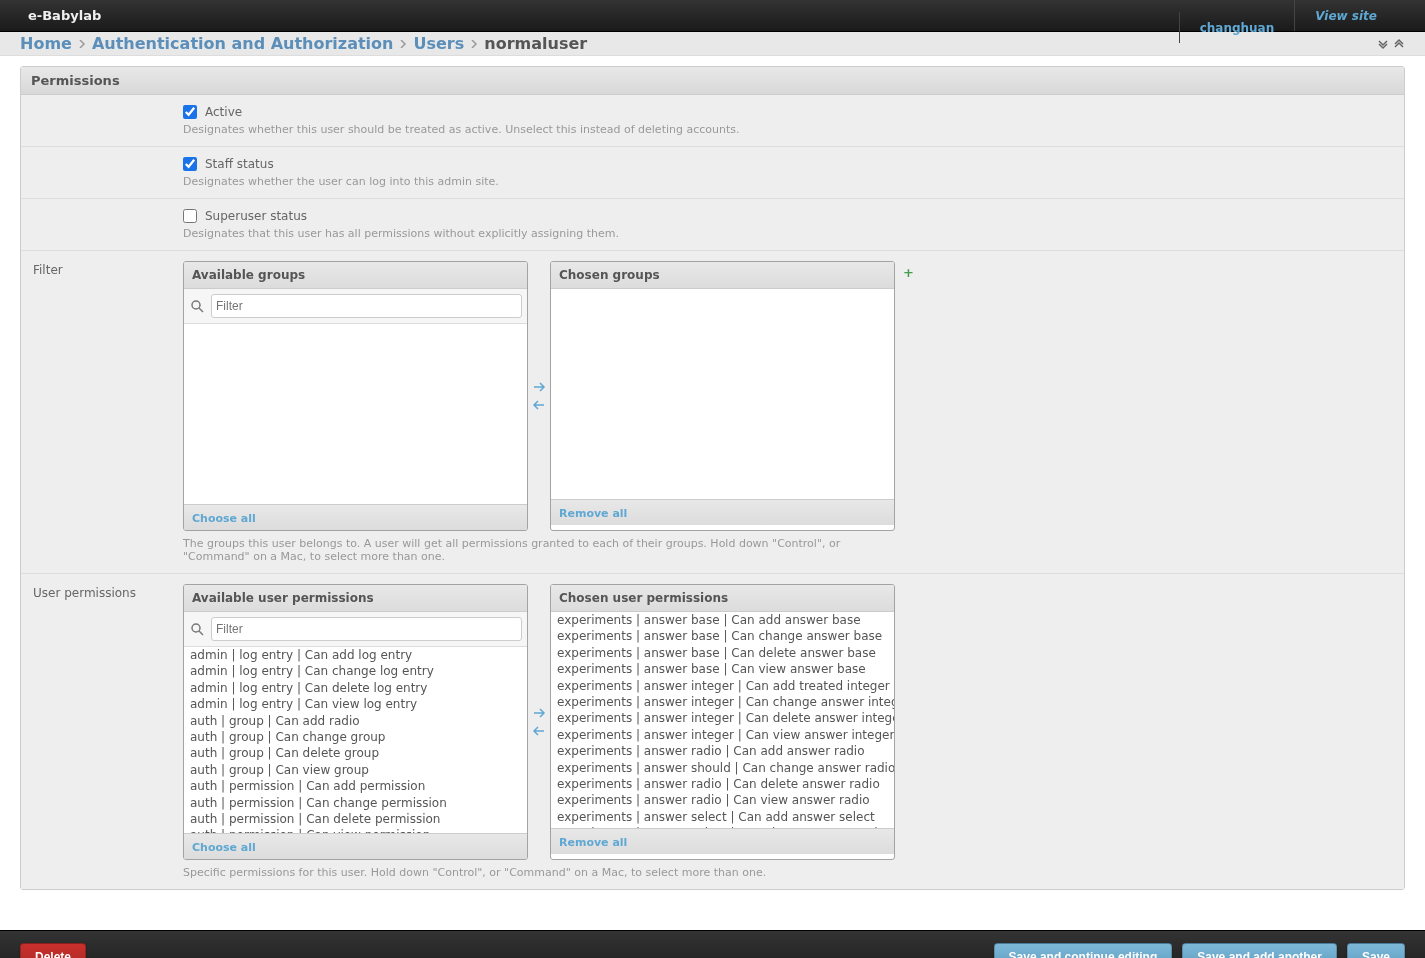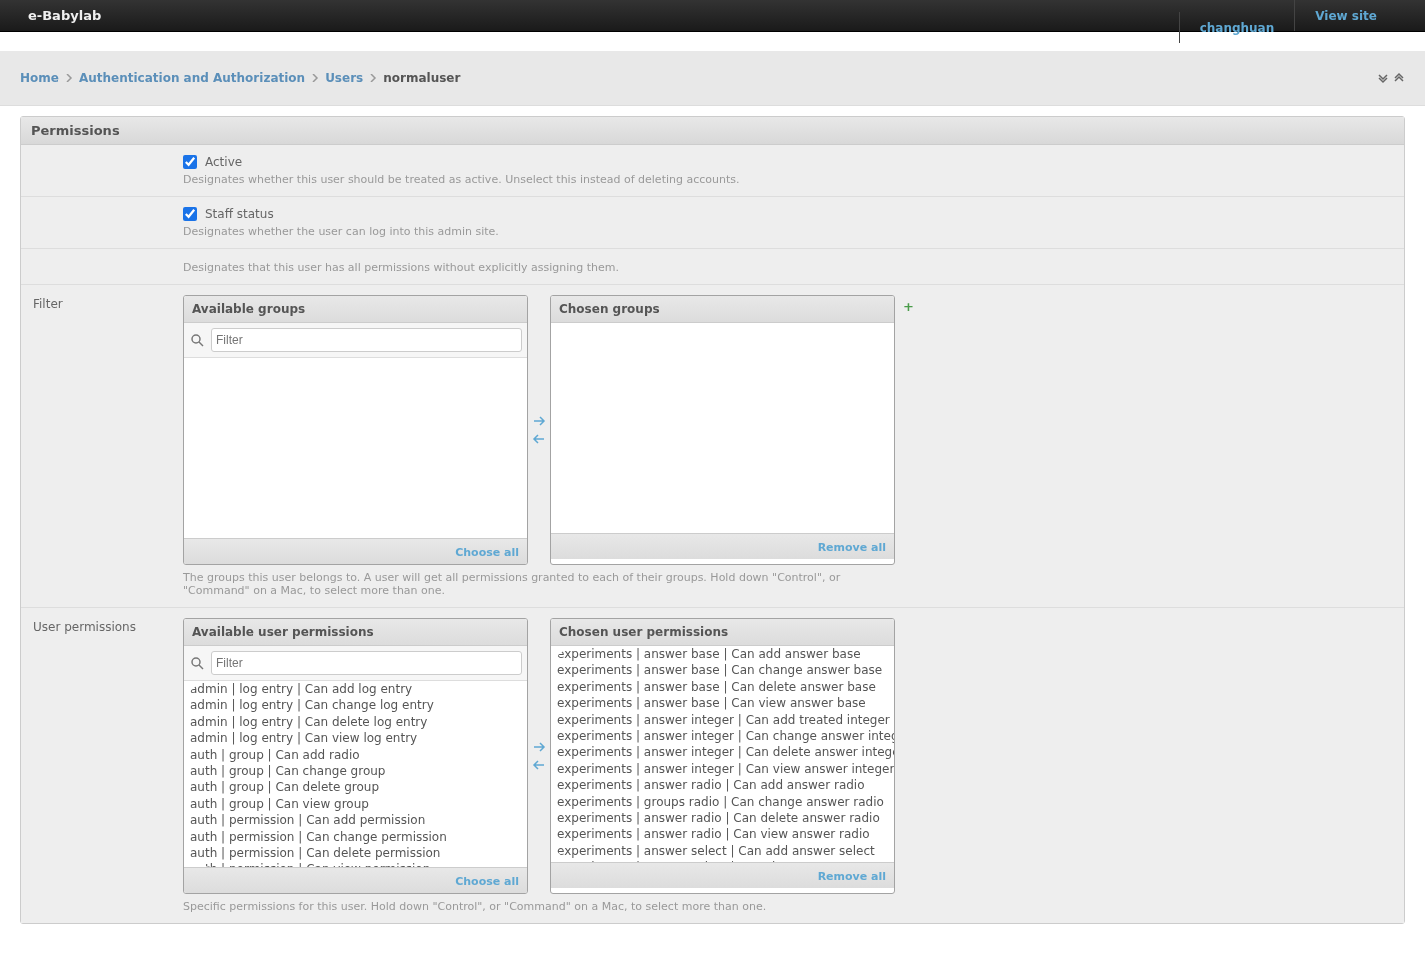--- a/index.html
+++ b/index.html
@@ -3,25 +3,25 @@
 <meta charset="utf-8">
 <style>
 * { box-sizing: border-box; margin: 0; padding: 0; }
 body { font-family: "Lucida Grande", "DejaVu Sans", "Bitstream Vera Sans", Verdana, Arial, sans-serif; font-size: 13px; background: #fff; color: #333; }
 
 
 .header-bar { background: #1c1c1c; background: linear-gradient(#333, #1a1a1a); color: #fff; height: 32px; display: flex; align-items: center; padding: 0 28px; border-bottom: 1px solid #000; }
 .header-title { font-weight: bold; font-size: 13px; color: #f0f0f0; flex: 1; }
 .header-user { padding: 0 20px; border-left: 1px solid #444; height: 100%; display: flex; align-items: center; margin-top: 24px; }
 .header-user a { color: #5fa8d3; font-weight: bold; text-decoration: none; font-size: 12px; }
-.header-view { padding: 0 20px; border-left: 1px solid #444; height: 100%; display: flex; align-items: center; }
+.header-view { padding: 0 20px; border-left: 1px solid #444; height: 100%; display: flex; align-items: center; font-style: italic; }
 .header-view a { color: #5fa8d3; font-weight: bold; text-decoration: none; font-size: 12px; }
 
 
-.breadcrumb { background: #e8e8e8; padding: 20px 20px; font-size: 12px; border-bottom: 1px solid #ddd; display: flex; align-items: center; margin-top: 19px; }
+.breadcrumb { background: #e8e8e8; padding: 2px 20px; font-size: 16px; border-bottom: 1px solid #ddd; display: flex; align-items: center; }
 .breadcrumb a { color: #5b8fb9; text-decoration: none; font-weight: bold; }
 .breadcrumb .sep { color: #999; margin: 0 6px; display: inline-flex; }
 .breadcrumb .current { color: #555; font-weight: bold; }
 .breadcrumb-spacer { flex: 1; }
 .breadcrumb-icons { color: #666; display: flex; gap: 4px; }
 .breadcrumb-icons span { cursor: pointer; }
 
 
 .content { padding: 0 20px 20px 20px; }
 
@@ -39,24 +39,24 @@
 .checkbox-row label { font-size: 12px; color: #666; }
 .help { font-size: 11px; color: #999; margin-top: 2px; }
 
 
 .selector-wrap { display: flex; gap: 0; align-items: stretch; }
 .selector-col { width: 345px; border: 1px solid #a3a3a3; background: #fff; border-radius: 3px; overflow: hidden; }
 .selector-col h3 { background: linear-gradient(#e8e8e8, #dcdcdc); font-size: 12px; font-weight: bold; color: #555; padding: 6px 8px; border-bottom: 1px solid #ccc; }
 .selector-filter { padding: 5px; border-bottom: 1px solid #ddd; display: flex; align-items: center; gap: 6px; background: #f6f6f6; }
 .selector-filter .search-ico { width: 16px; height: 16px; display: inline-flex; align-items: center; justify-content: center; color: #777; }
 .selector-filter input { flex: 1; border: 1px solid #ccc; border-radius: 3px; padding: 4px 4px; font-size: 12px; background: #fff; }
-.selector-list { height: 180px; overflow-y: auto; background: #fff; font-size: 12px; border-radius: 28px; }
+.selector-list { height: 180px; overflow-y: auto; background: #fff; font-size: 12px; }
 .selector-list.tall { height: 186px; }
 .selector-list .opt { padding: 1px 6px; color: #555; white-space: nowrap; cursor: default; line-height: 1.2; }
-.selector-footer { background: linear-gradient(#e8e8e8, #dcdcdc); padding: 5px 8px; border-top: 1px solid #ccc; text-align: right; }
+.selector-footer { background: linear-gradient(#e8e8e8, #dcdcdc); padding: 5px 8px; border-top: 1px solid #ccc; }
 .selector-footer a { color: #5fa8d3; font-size: 11px; font-weight: bold; text-decoration: none; }
 
 .selector-arrows { width: 22px; display: flex; flex-direction: column; justify-content: center; align-items: center; gap: 2px; }
 .selector-arrows span { color: #5fa8d3; font-size: 16px; cursor: pointer; line-height: 1; }
 
 .selector-plus { margin-left: 8px; color: #4a9c4a; font-weight: bold; align-self: flex-start; padding-top: 4px; cursor: pointer; }
 
 .help-below { font-size: 11px; color: #999; margin-top: 6px; max-width: 690px; }
 
 
@@ -146,20 +146,24 @@
           <input type="checkbox" checked="" style="">
           <label>Staff status</label>
         </div>
         <div class="help">Designates whether the user can log into this admin site.</div>
       </div>
     </div>
 
     <div class="form-row">
       <label class="aligned"></label>
       <div class="field-body">
+        <div class="checkbox-row">
+          <input type="checkbox" style="">
+          <label>Superuser status</label>
+        </div>
         <div class="help">Designates that this user has all permissions without explicitly assigning them.</div>
       </div>
     </div>
 
     <div class="form-row">
       <label class="aligned">Filter</label>
       <div class="field-body">
         <div class="selector-wrap">
           <div class="selector-col">
             <h3>Available groups</h3>
@@ -246,21 +250,21 @@
             <div class="selector-list hscroll" style="height:216px" id="chosen-perms-list">
                 <div class="opt">experiments | answer base | Can add answer base</div>
                 <div class="opt">experiments | answer base | Can change answer base</div>
                 <div class="opt">experiments | answer base | Can delete answer base</div>
                 <div class="opt">experiments | answer base | Can view answer base</div>
                 <div class="opt">experiments | answer integer | Can add treated integer</div>
                 <div class="opt">experiments | answer integer | Can change answer integer</div>
                 <div class="opt">experiments | answer integer | Can delete answer integer</div>
                 <div class="opt">experiments | answer integer | Can view answer integer</div>
                 <div class="opt">experiments | answer radio | Can add answer radio</div>
-                <div class="opt">experiments | groups radio | Can change answer radio</div>
+                <div class="opt">experiments | answer should | Can change answer radio</div>
                 <div class="opt">experiments | answer radio | Can delete answer radio</div>
                 <div class="opt">experiments | answer radio | Can view answer radio</div>
                 <div class="opt">experiments | answer select | Can add answer select</div>
                 <div class="opt">experiments | answer select | Can change answer select</div>
               </div>
             <div class="selector-footer"><a href="#">Remove all</a></div>
           </div>
         </div>
         <div class="help-below">Specific permissions for this user. Hold down "Control", or "Command" on a Mac, to select more than one.</div>
       </div>

